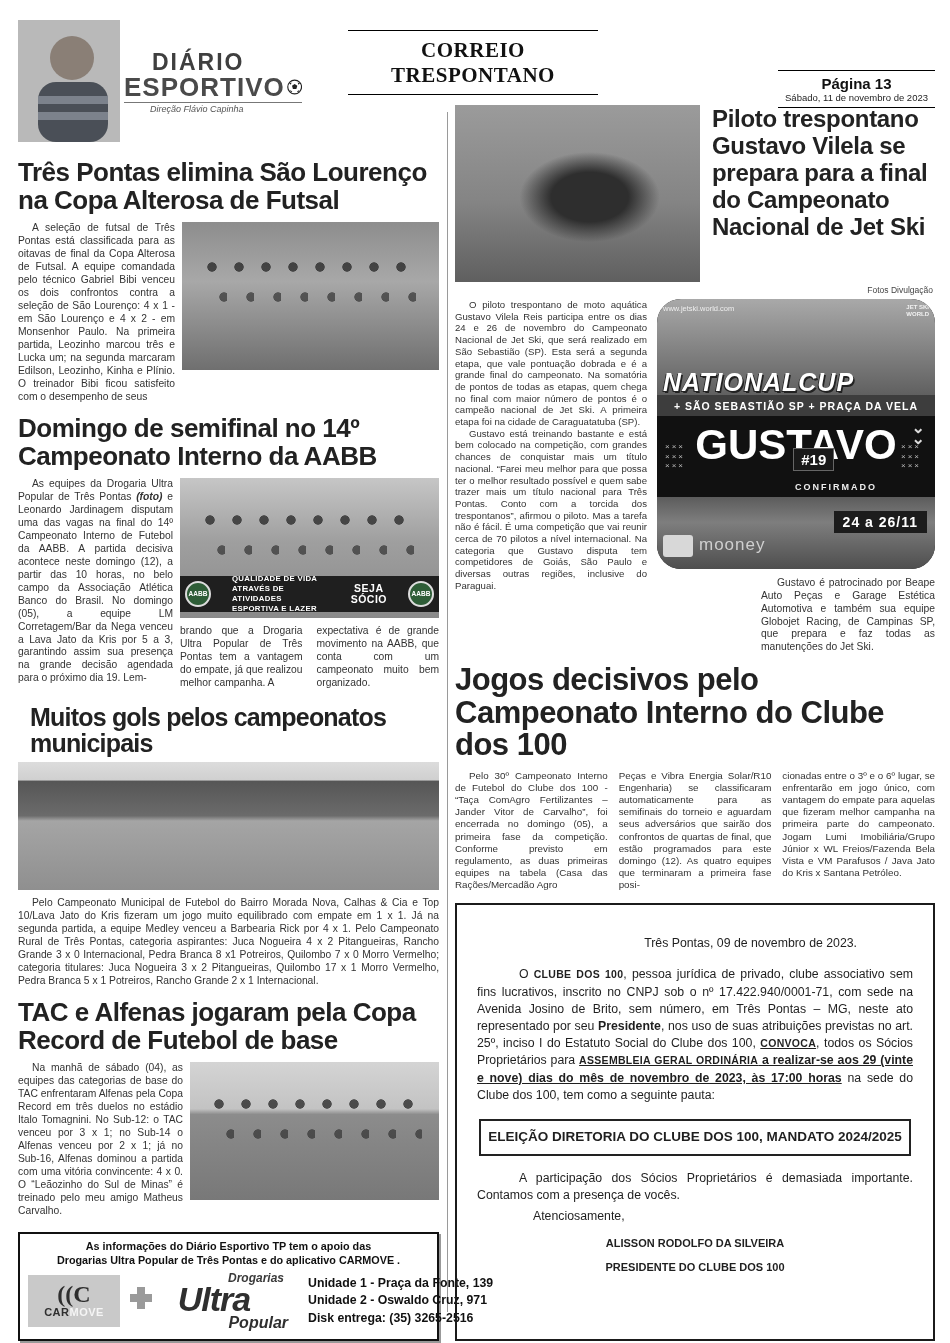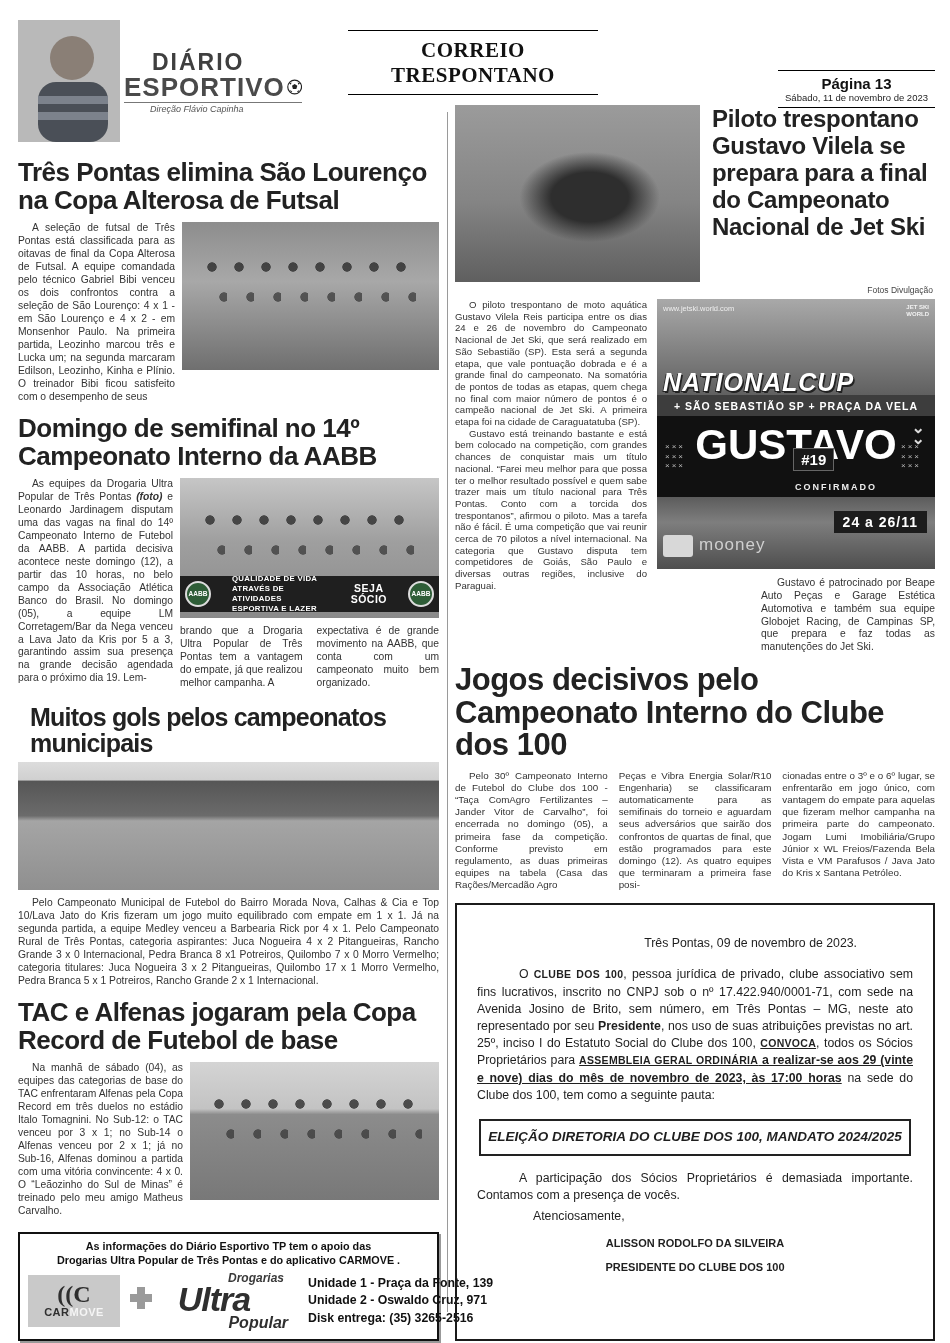--- a/index.html
+++ b/index.html
@@ -71,21 +71,21 @@
   .ad-addr { font-weight:bold; font-size:12.3px; line-height:1.45; color:#111; white-space:nowrap; }
 
   
   .jetrow { display:flex; gap:12px; }
   .credit { text-align:right; font-size:8.5px; color:#444; margin:3px 2px 4px 0; }
   .jetbody { display:flex; gap:10px; }
   .jet-text { width:192px; font-size:9.6px; line-height:1.22; text-align:justify; color:#333; }
   .jet-text p + p { margin-top:0; }
   .jet-right { flex:1; }
 
-  .poster { position:relative; height:270px; background:#0e0e0e; overflow:hidden; color:#fff; }
+  .poster { position:relative; height:270px; background:#0e0e0e; overflow:hidden; color:#fff;border-radius:24px; }
   .p-photo { position:relative; height:96px; background:linear-gradient(180deg,#a9a9a9,#7d7d7d 60%,#606060); }
   .p-web { position:absolute; left:6px; top:5px; font-size:7.5px; color:#eee; }
   .p-brand { position:absolute; right:6px; top:5px; font-size:6px; font-weight:bold; color:#f2f2f2; text-align:right; line-height:1.1; }
   .p-natcup { position:absolute; left:6px; bottom:-2px; font-size:25px; font-weight:bold; font-style:italic; letter-spacing:1px; color:#fff; text-shadow:1.5px 1.5px 0 #222, -1px 1px 0 #222; }
   .p-loc { height:21px; background:#3d3d3d; color:#fff; font-weight:bold; font-size:10.5px; display:flex; align-items:center; justify-content:center; letter-spacing:1px; }
   .p-main { position:relative; height:81px; background:#111; }
   .p-name { position:absolute; left:0; right:0; top:8px; text-align:center; font-size:42px; font-weight:bold; letter-spacing:0; color:#fff; line-height:1; }
   .p-num { position:absolute; left:49%; top:32px; background:#191919; border:1px solid #666; padding:2px 7px; font-weight:bold; font-size:15px; color:#fff; }
   .p-conf { position:absolute; right:58px; bottom:5px; font-size:9px; font-weight:bold; letter-spacing:2px; color:#eee; }
   .p-chev { position:absolute; right:10px; top:6px; color:#ddd; font-size:16px; font-weight:bold; line-height:.7; }
@@ -102,21 +102,21 @@
   .threecol .tc { flex:1; font-size:9.8px; line-height:1.24; text-align:justify; color:#333; }
 
   .convbox { margin-top:12px; border:2.5px solid #1b1b1b; padding:14px 20px 12px; height:438px; font-size:12.3px; line-height:1.4; color:#1f1f1f; }
   .cv-head { text-align:center; font-weight:bold; font-size:12.6px; line-height:1.4; width:84%; margin:0 auto; }
   .cv-date { text-align:right; padding-right:56px; margin:16px 0 14px; }
   .cv-p { text-align:justify; text-indent:42px; }
   .cv-sc { font-weight:bold; font-size:10.5px; letter-spacing:.3px; }
   .cv-b { font-weight:bold; }
   .cv-bu { font-weight:bold; text-decoration:underline; }
   .cv-scu { font-weight:bold; font-size:10.5px; letter-spacing:.3px; text-decoration:underline; }
-  .cv-agenda { border:2px solid #222; text-align:center; font-weight:bold; font-size:13.5px; padding:7px 4px; margin:15px 2px 14px;font-style:italic; }
+  .cv-agenda { border:2px solid #222; text-align:center; font-weight:bold; font-size:13.5px; padding:7px 4px; margin:15px 2px 14px; }
   .cv-p2 { text-align:justify; text-indent:42px; margin-top:4px; }
   .cv-closing { margin:4px 0 10px 56px; }
   .cv-sign { text-align:center; font-weight:bold; font-size:11px; }
   .cv-sign .t2 { margin-top:9px; }
 
   svg { display:block; }
 </style>
 </head>
 <body>
 

